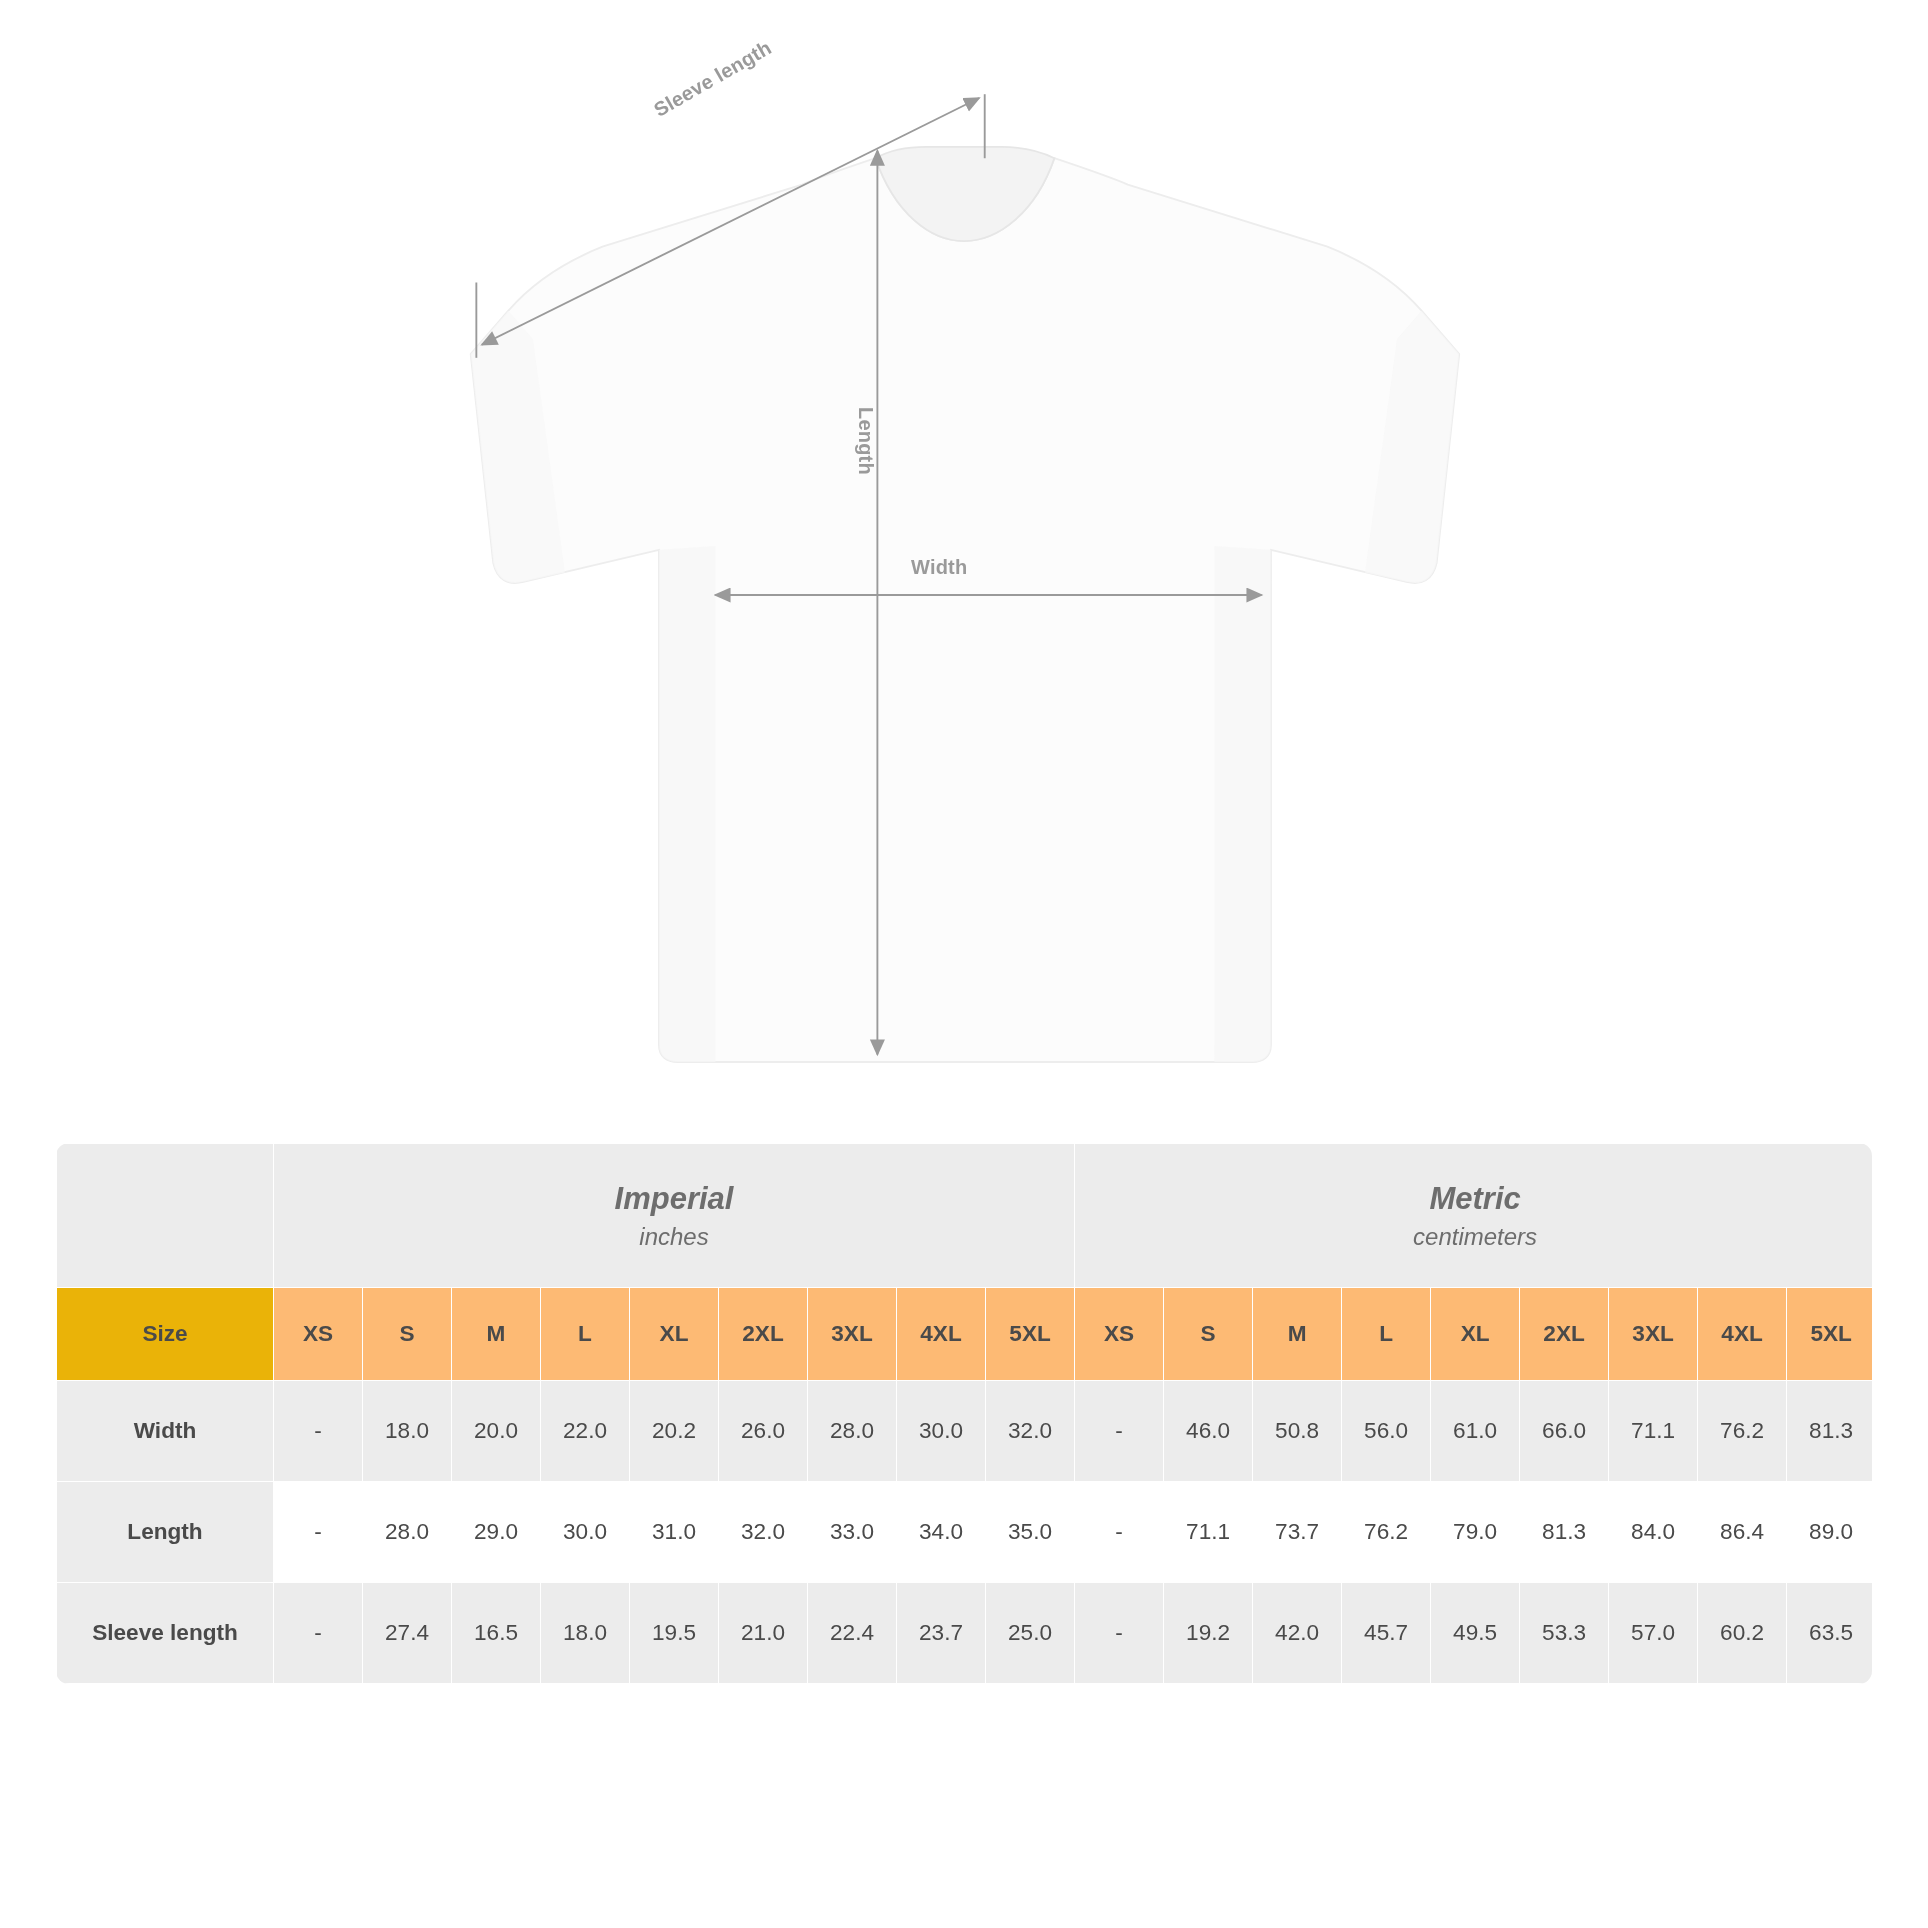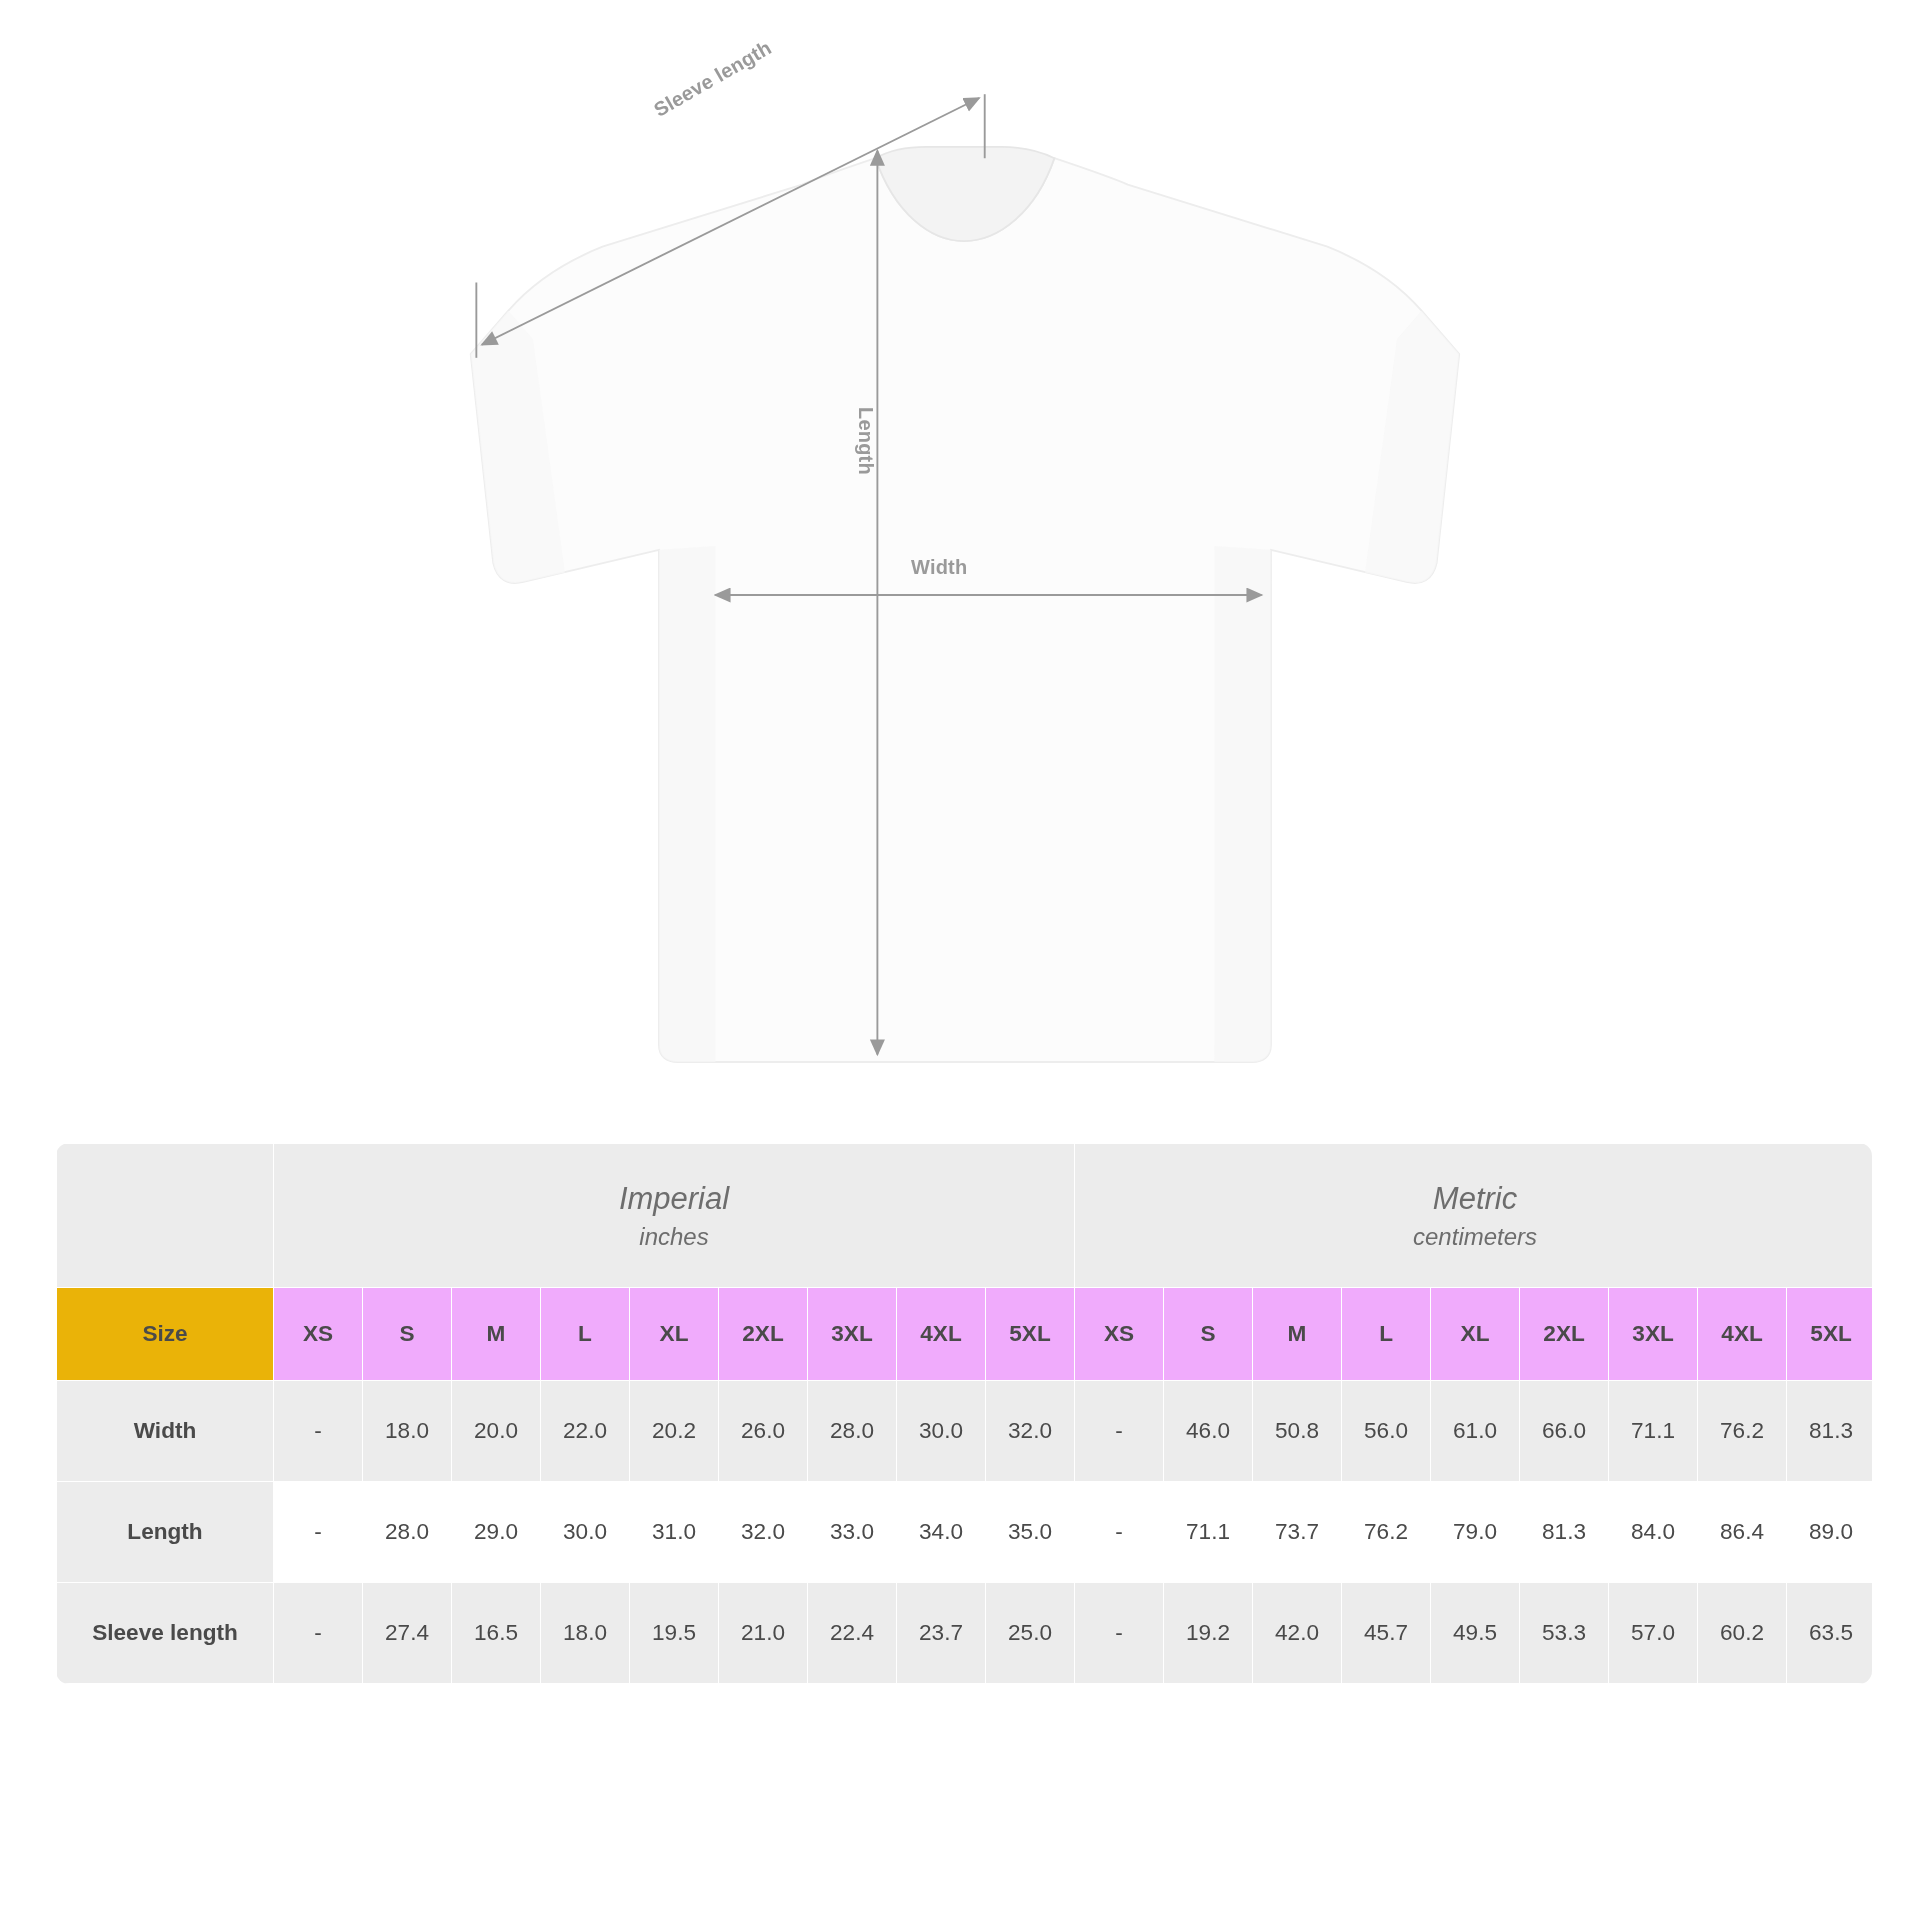--- a/index.html
+++ b/index.html
@@ -93,36 +93,36 @@
     font-size: 22.6px;
     color: #4a4a4a;
   }
   .unit-head {
     background: #ececec;
     height: 143px;
     padding: 0;
   }
   .unit-head .unit-name {
     font-size: 31px;
-    font-weight: normal;
+    font-weight: bold;
     font-style: italic;
     color: #6d6d6d;
     line-height: 1.2;
   }
   .unit-head .unit-sub {
     font-size: 24px;
     font-style: italic;
     color: #6d6d6d;
     margin-top: 5.6px;
   }
   .corner-cell {
     background: #ececec;
   }
   .hdr-row td {
-    background: #f0abfc;
+    background: #fdba74;
     height: 90px;
     font-weight: bold;
     font-size: 23.5px;
     color: #5a5a5a;
   }
   .hdr-row td.rowlabel-head {
     background: #eab308;
   }
   .row-label {
     font-weight: bold;

